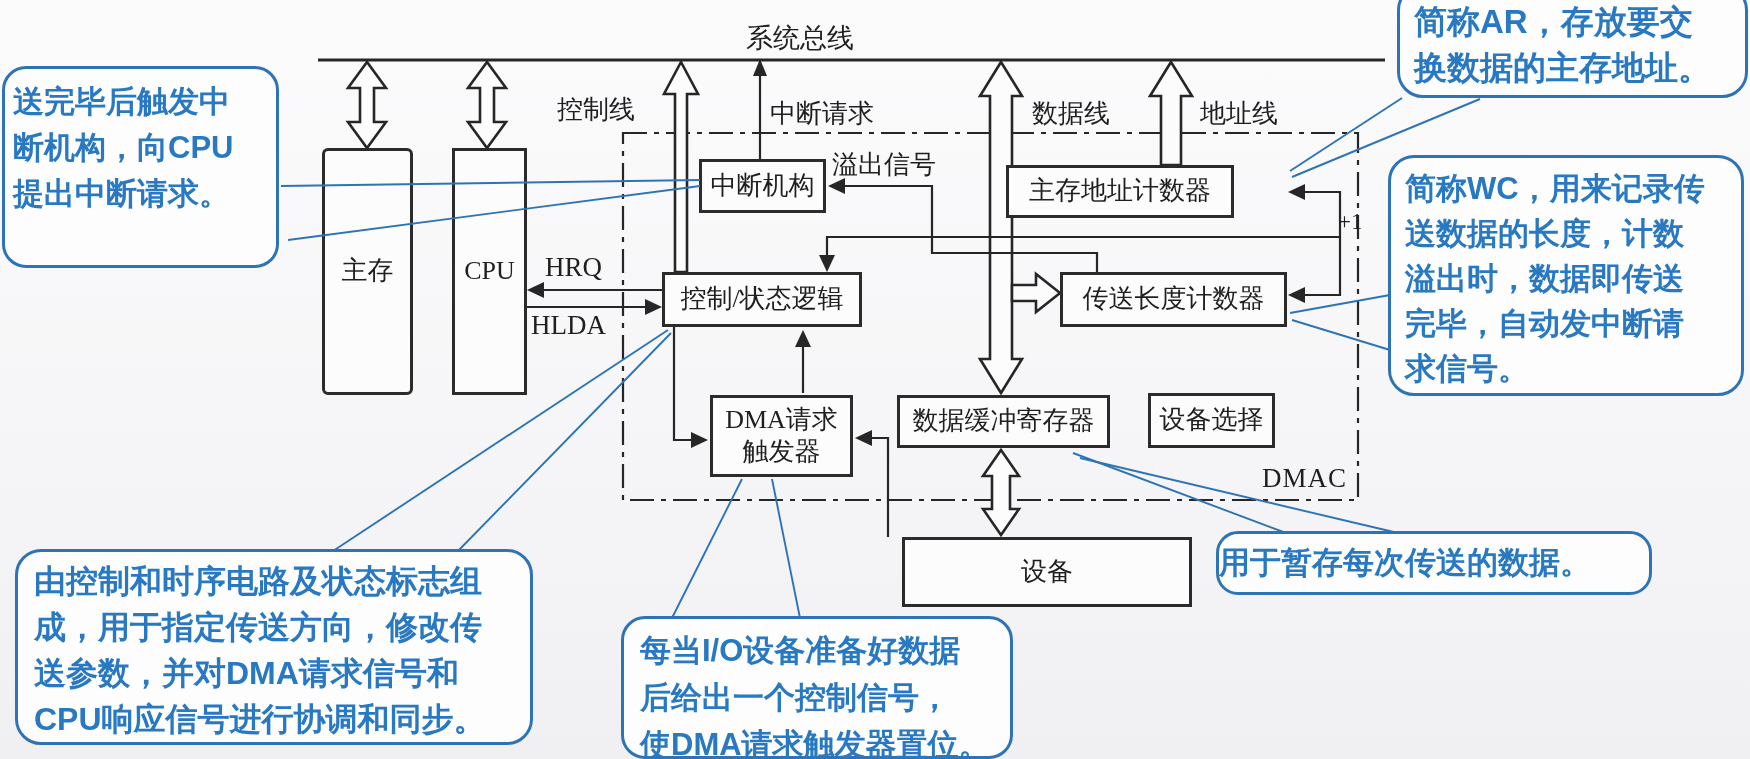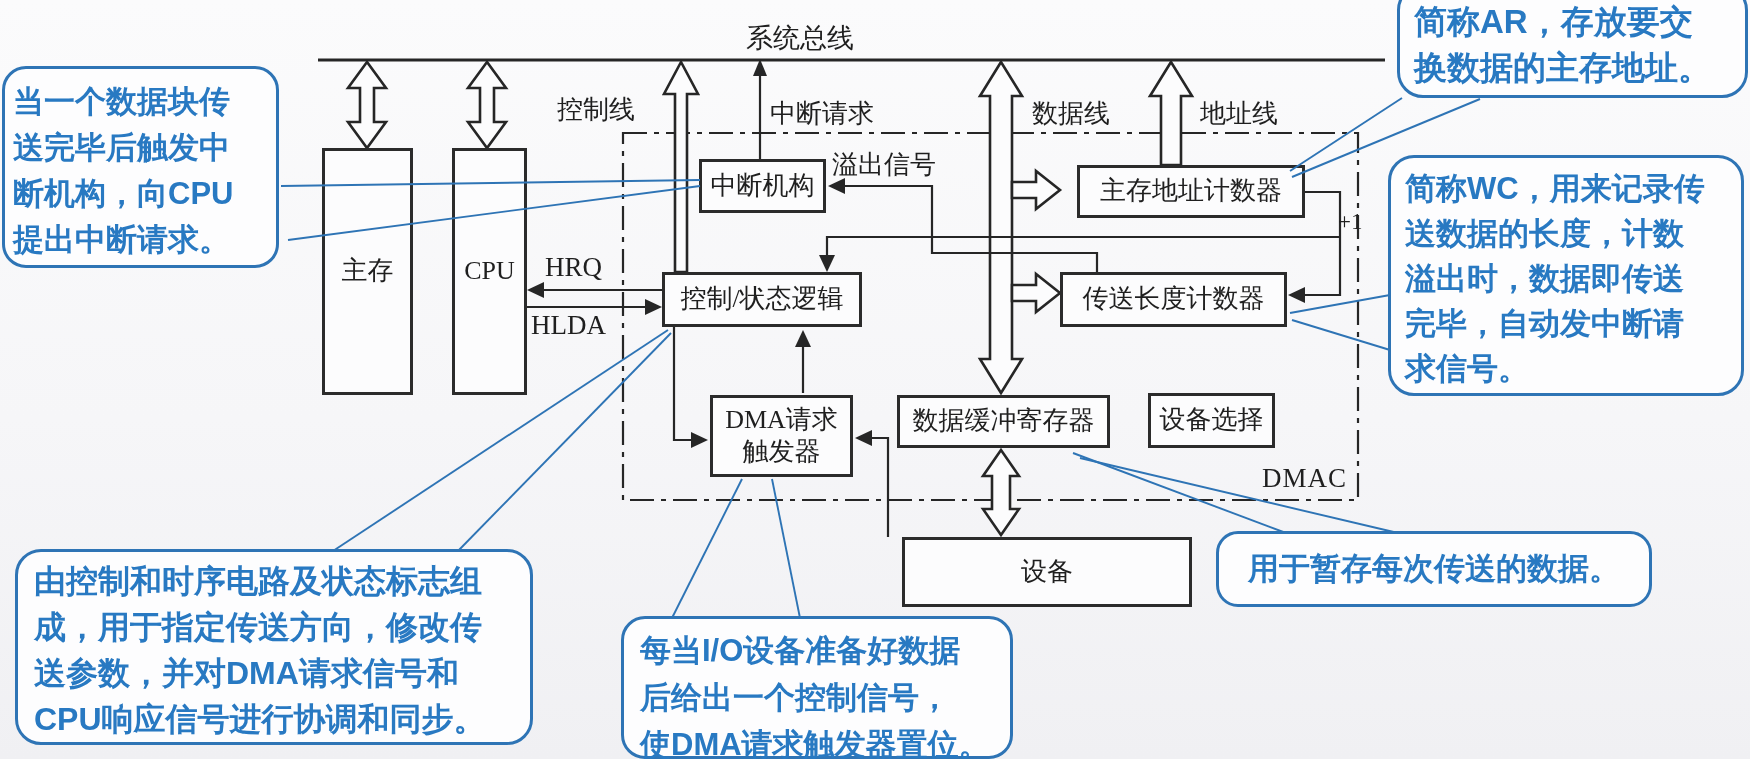--- a/index.html
+++ b/index.html
@@ -17,21 +17,21 @@
   #leader-lines{z-index:3;pointer-events:none;}
   .callout{position:absolute;background:#fdfdfe;border:3px solid #2E74B5;border-radius:24px;
        box-sizing:border-box;color:#2879C2;font-weight:bold;z-index:4;
        font-family:"Liberation Sans","DejaVu Sans",sans-serif;}
   .callout .cl{white-space:nowrap;display:block;}
   .c-left{left:2px;top:66px;width:277px;height:202px;padding:10px 4px 0 8px;font-size:31px;line-height:46px;}
   .c-ar{left:1397px;top:-16px;width:351px;height:114px;padding:12px 0 0 14px;font-size:33px;line-height:46px;border-radius:26px;}
   .c-wc{left:1388px;top:155px;width:356px;height:241px;padding:8px 0 0 14px;font-size:31px;line-height:45px;border-radius:26px;}
   .c-logic{left:15px;top:549px;width:518px;height:196px;padding:6px 0 0 16px;font-size:32px;line-height:46px;border-radius:26px;}
   .c-trigger{left:621px;top:616px;width:392px;height:143px;padding:8px 0 0 16px;font-size:31px;line-height:47px;}
-  .c-buffer{left:1216px;top:531px;width:436px;height:76px;display:flex;align-items:center;justify-content:center;font-size:31px;border-radius:22px;}
+  .c-buffer{left:1216px;top:531px;width:436px;height:64px;display:flex;align-items:center;justify-content:flex-start;font-size:31px;border-radius:22px;}
 </style>
 </head>
 <body>
 
 <div id="stage">
 
   <svg id="diagram-lines" class="layer" width="1750" height="759" viewBox="0 0 1750 759">
 
     <path d="M318,60 H1385" stroke="#262626" stroke-width="3" fill="none"></path>
 
@@ -67,33 +67,33 @@
       <path d="M828,186 L845,178 L845,194 Z"></path>
       <path d="M1288,192 L1305,184 L1305,200 Z"></path>
       <path d="M1288,295 L1305,287 L1305,303 Z"></path>
       <path d="M827,272 L819,255 L835,255 Z"></path>
       <path d="M803,330 L795,347 L811,347 Z"></path>
       <path d="M708,440 L691,432 L691,448 Z"></path>
       <path d="M855,438 L872,430 L872,446 Z"></path>
     </g>
   </svg>
 
-  <div class="box" style="left:322px;top:148px;width:91px;height:247px;">
+  <div class="box" style="left:322px;top:148px;width:91px;height:247px;border-radius:6px;">
     <span>主存</span>
   </div>
   <div class="box" style="left:452px;top:148px;width:75px;height:247px;">
     <span>CPU</span>
   </div>
   <div class="box" style="left:699px;top:159px;width:127px;height:54px;">
     <span>中断机构</span>
   </div>
   <div class="box" style="left:662px;top:272px;width:200px;height:55px;">
     <span>控制/状态逻辑</span>
   </div>
-  <div class="box" style="left:1077px;top:165px;width:228px;height:53px;">
+  <div class="box" style="left:1006px;top:165px;width:228px;height:53px;">
     <span>主存地址计数器</span>
   </div>
   <div class="box" style="left:1060px;top:272px;width:227px;height:55px;">
     <span>传送长度计数器</span>
   </div>
   <div class="box" style="left:710px;top:395px;width:143px;height:82px;">
     <span>DMA请求</span>
     <span>触发器</span>
   </div>
   <div class="box" style="left:897px;top:395px;width:213px;height:53px;">
@@ -128,21 +128,20 @@
       <path d="M333,551 L668,330"></path>
       <path d="M458,551 L671,333"></path>
       <path d="M672,618 L742,479"></path>
       <path d="M800,618 L772,479"></path>
       <path d="M1286,533 L1073,453"></path>
       <path d="M1398,533 L1080,458"></path>
     </g>
   </svg>
 
   <div class="callout c-left">
-    <span class="cl">当一个数据块传</span>
     <span class="cl">送完毕后触发中</span>
     <span class="cl">断机构，向CPU</span>
     <span class="cl">提出中断请求。</span>
   </div>
 
   <div class="callout c-ar">
     <span class="cl">简称AR，存放要交</span>
     <span class="cl">换数据的主存地址。</span>
   </div>
 

